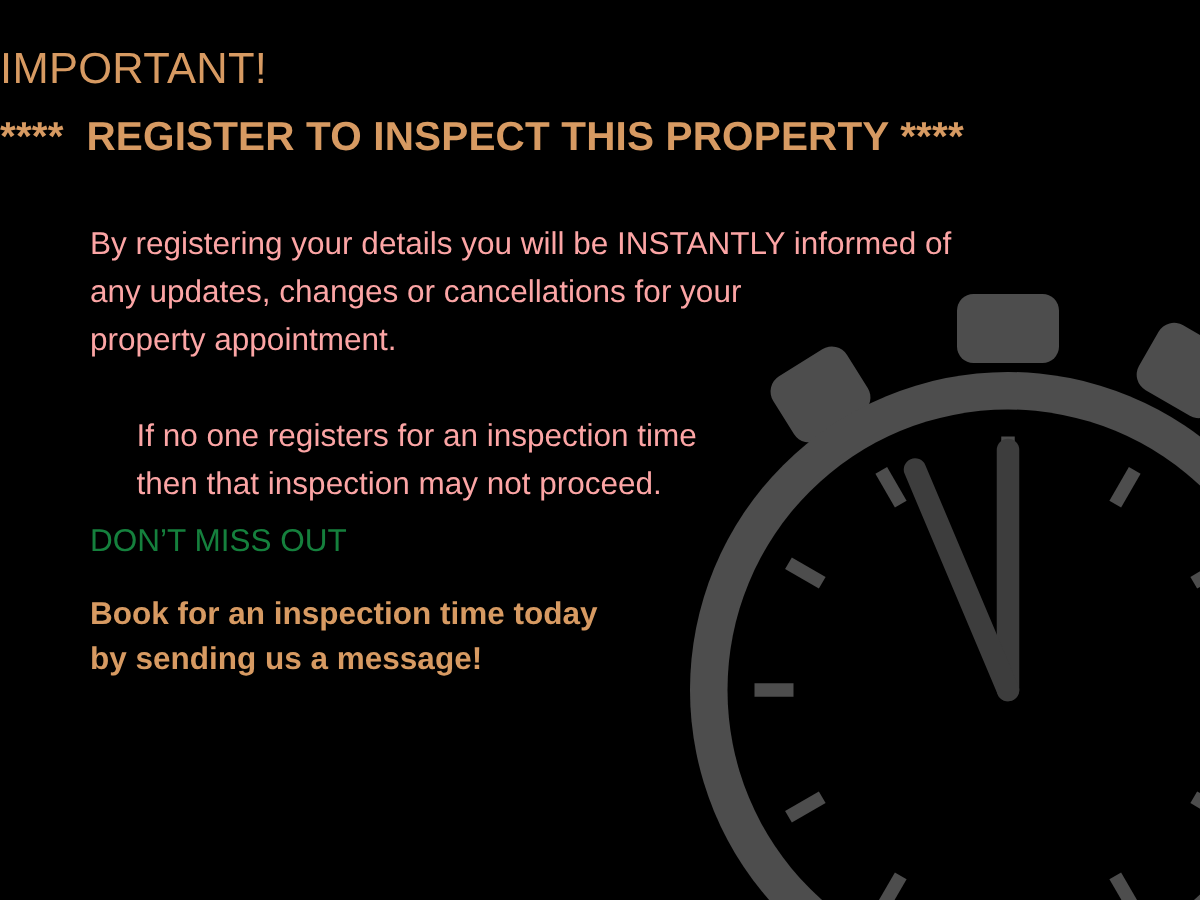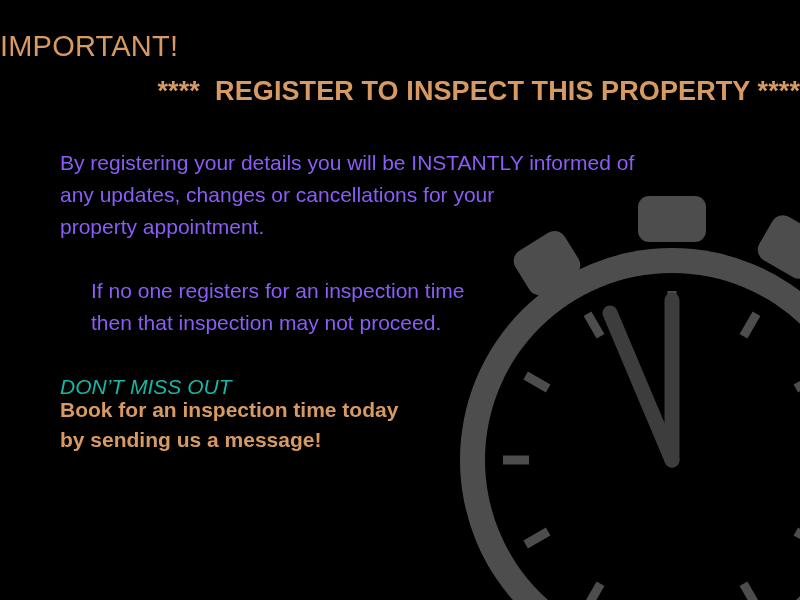--- a/index.html
+++ b/index.html
@@ -48,53 +48,52 @@
     font-weight: 400;
     letter-spacing: 0.2px;
     white-space: pre;
   }
 
   .title-register {
     position: absolute;
     top: 76px;
     left: 0;
     width: 800px;
-    text-align: right;
+    text-align: left;
     color: #d79a62;
     font-size: 27px;
     font-weight: 700;
     letter-spacing: 0.1px;
     white-space: pre;
   }
 
   .body-block {
     position: absolute;
     left: 60px;
-    color: #8b5cf6;
+    color: #fca5a5;
     font-size: 21px;
     font-weight: 400;
     line-height: 32px;
     white-space: pre-line;
   }
 
   #para-one   { top: 147px; }
   #para-two   { top: 275px; margin-left: 31px; }
 
   .cta-line {
     position: absolute;
     left: 60px;
     font-size: 21px;
     line-height: 30px;
     white-space: pre;
   }
   #cta-dont {
-    top: 372px;
-    color: #14b8a6;
+    top: 346px;
+    color: #15803d;
     font-weight: 400;
-    font-style: italic;
   }
   #cta-book {
     top: 395px;
     color: #d79a62;
     font-weight: 700;
   }
   #cta-send {
     top: 425px;
     color: #d79a62;
     font-weight: 700;

